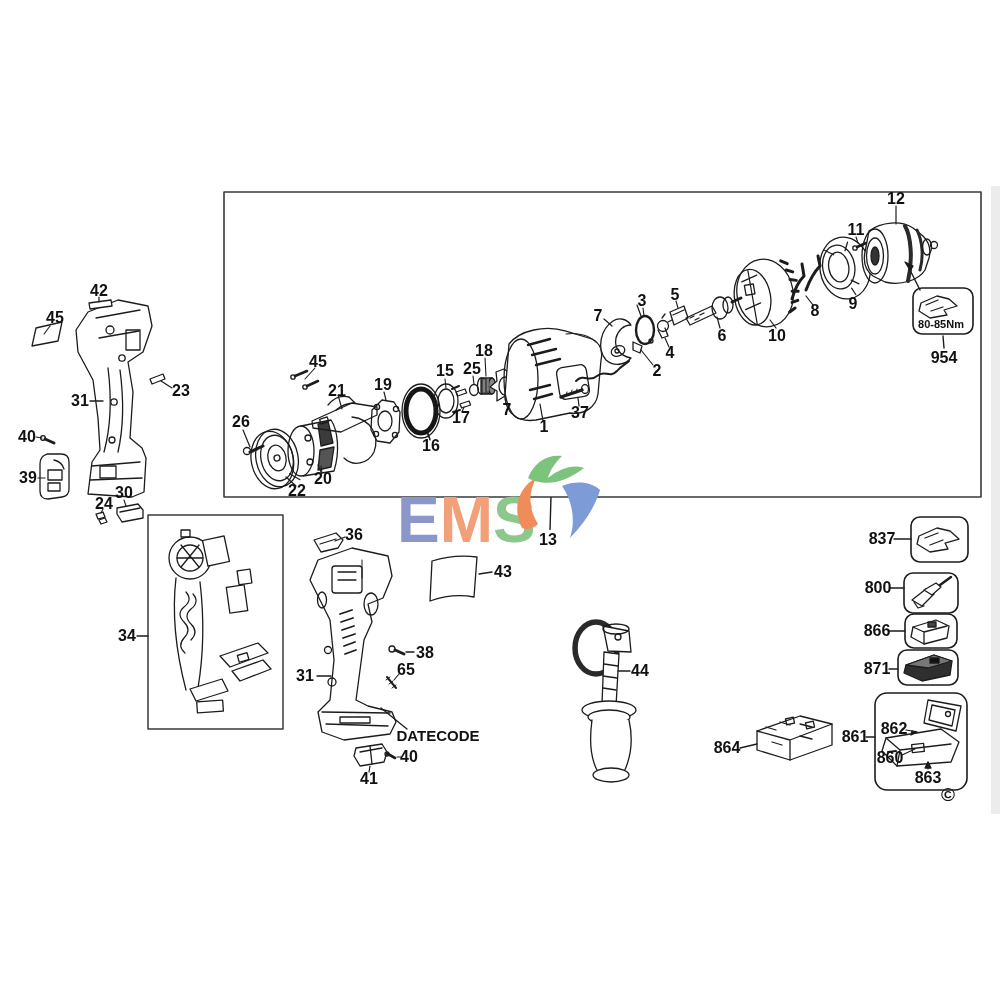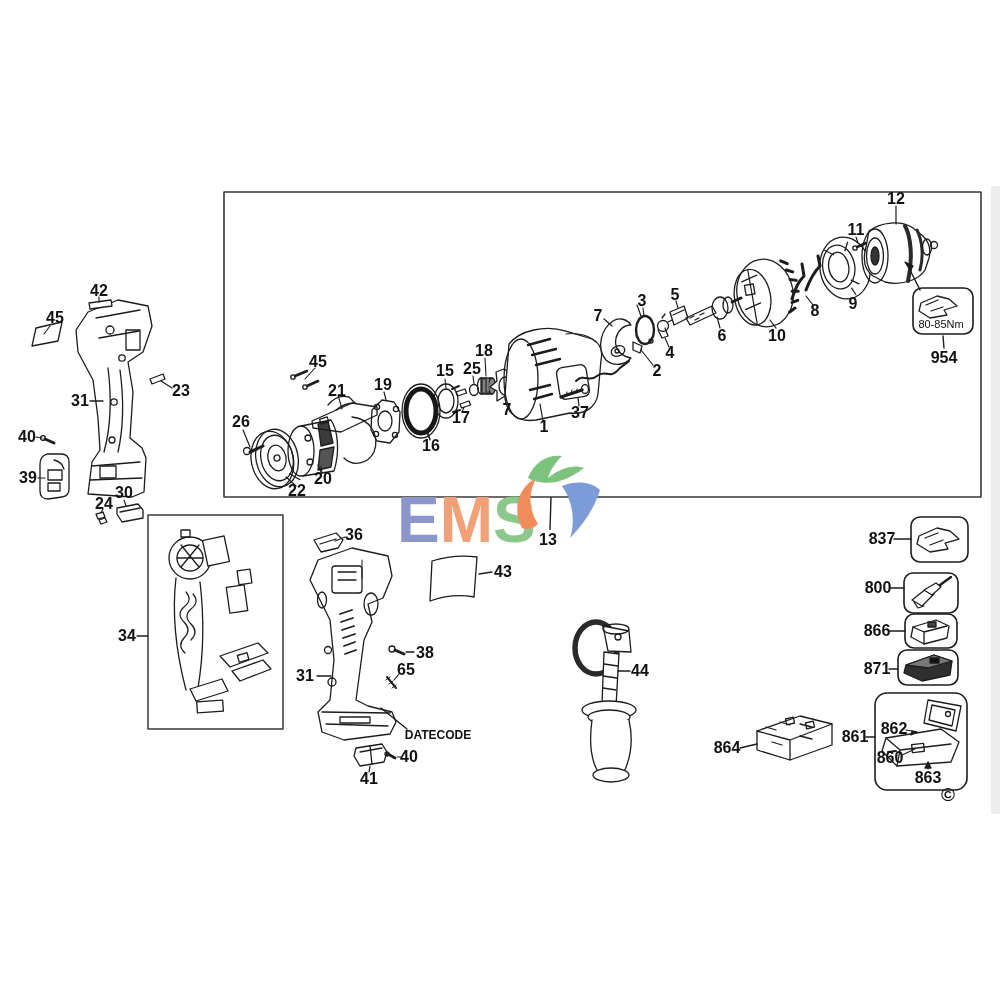--- a/index.html
+++ b/index.html
@@ -5,22 +5,22 @@
   html,body{margin:0;padding:0;background:#fff;}
   .canvas{position:relative;width:1000px;height:1000px;background:#ffffff;overflow:hidden;
           font-family:"Liberation Sans", sans-serif;}
   .layer{position:absolute;left:0;top:0;width:1000px;height:1000px;}
   #diagram-svg{z-index:1;}
   #watermark{z-index:2;}
   #overlay-svg{z-index:3;pointer-events:none;}
   #labels{z-index:4;}
   .lbl{position:absolute;transform:translate(-50%,-50%);font-weight:bold;font-size:16px;
        color:#111;white-space:nowrap;letter-spacing:0;}
-  .lbl-dc{font-size:12px;}
-  .lbl-sm{font-size:11px;font-weight:normal;}
+  .lbl-dc{font-size:15px;}
+  .lbl-sm{font-size:11px;font-weight:bold;}
   .lbl-c{font-size:19px;}
   .wm-row{position:absolute;left:397px;top:488px;display:flex;line-height:1;
           font-weight:bold;font-size:64px;letter-spacing:0px;}
   .wm-e{color:#8b96cb;}
   .wm-m{color:#f2a078;}
   .wm-s{color:#8cc78c;}
   .edge-strip{position:absolute;left:991px;top:186px;width:9px;height:628px;background:#ececec;}
 </style>
 </head>
 <body>

